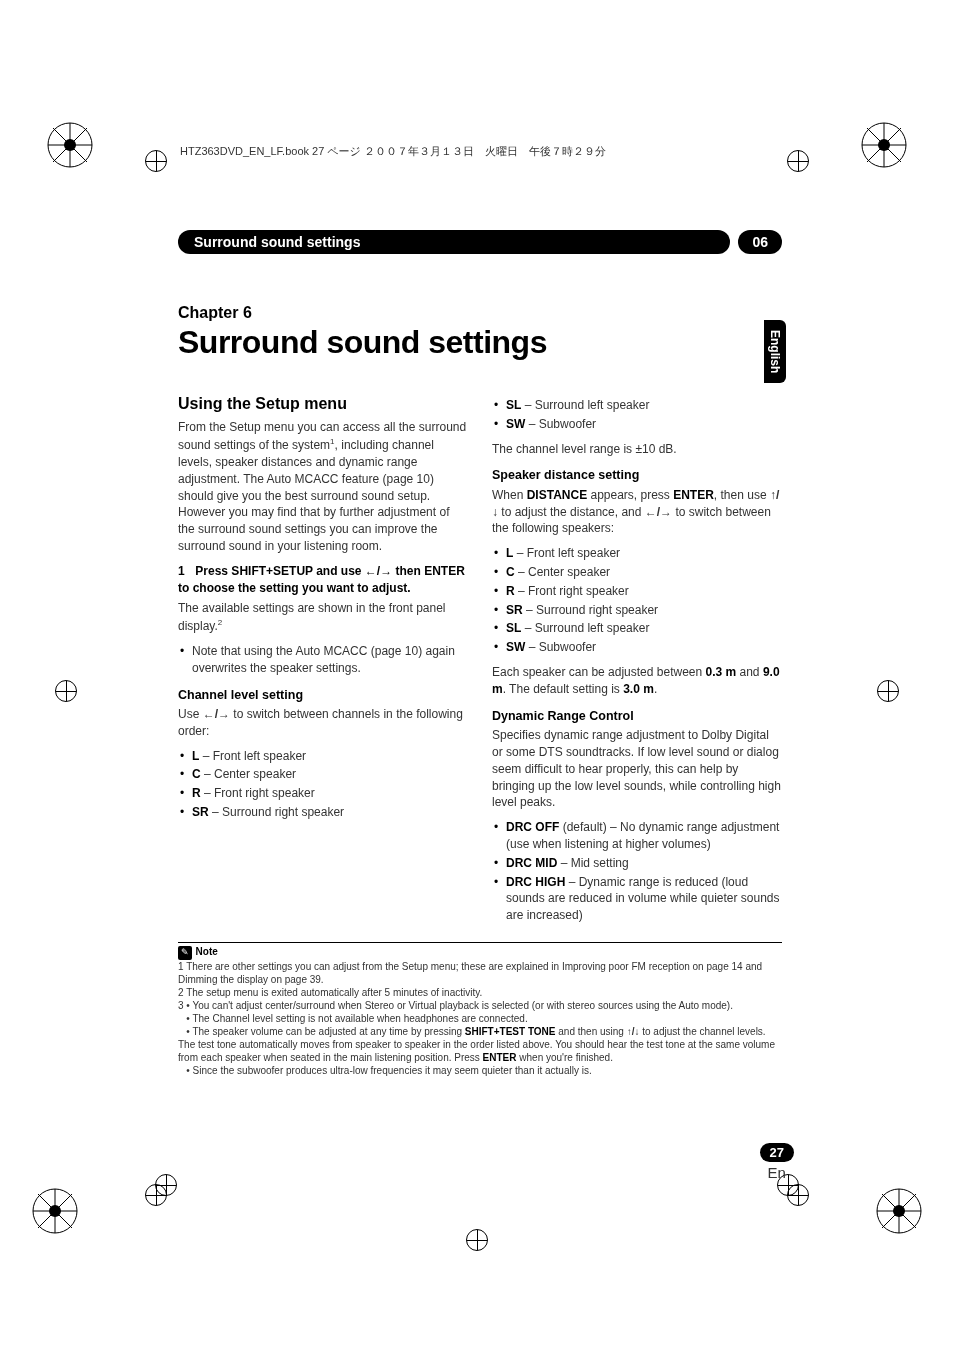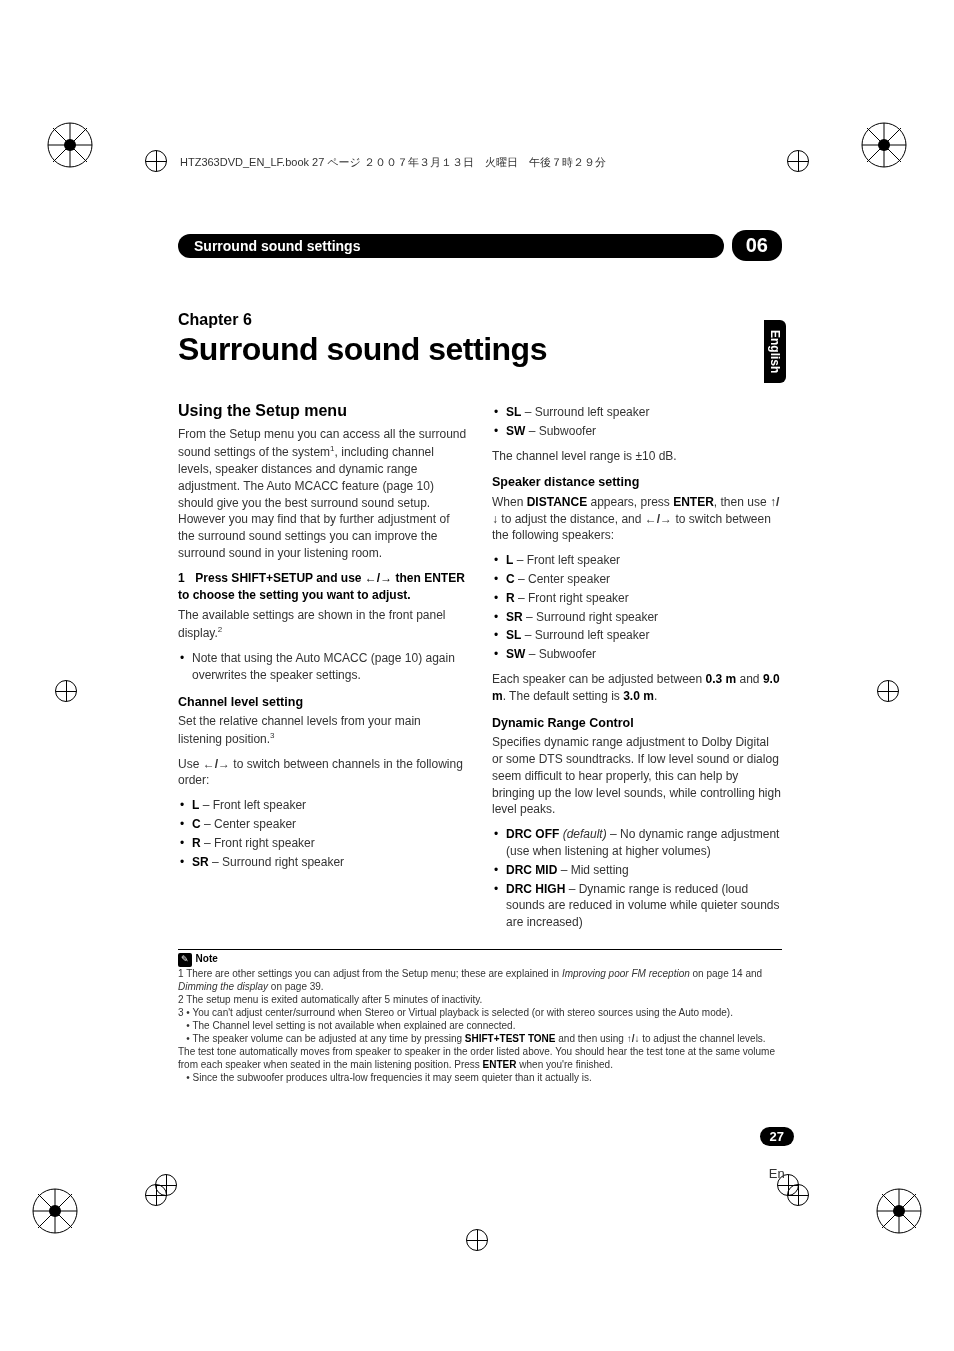--- a/index.html
+++ b/index.html
@@ -6,21 +6,21 @@
   body {
     font-family: Arial, Helvetica, sans-serif;
     width: 954px;
     height: 1351px;
     background: #fff;
     position: relative;
     color: #000;
   }
   .print-meta {
     position: absolute;
-    top: 155px;
+    top: 144px;
     left: 180px;
     font-size: 11px;
     color: #333;
   }
   .reg-mark {
     position: absolute;
     width: 22px;
     height: 22px;
     border: 1px solid #000;
     border-radius: 50%;
@@ -72,21 +72,21 @@
     color: #fff;
     font-weight: bold;
     font-size: 14px;
     padding: 4px 16px;
     border-radius: 14px;
   }
   .header-num {
     background: #000;
     color: #fff;
     font-weight: bold;
-    font-size: 20px;
+    font-size: 14px;
     padding: 4px 14px;
     border-radius: 14px;
   }
 
   .lang-tab {
     position: absolute;
     top: 320px;
     right: 168px;
     background: #000;
     color: #fff;
@@ -122,21 +122,21 @@
   .para { margin-bottom: 8px; }
   .step { font-weight: bold; color: #000; margin-top: 8px; margin-bottom: 4px; }
   .step-num { display: inline-block; width: 14px; }
 
   ul.bullets { list-style: none; padding-left: 14px; margin: 4px 0 8px 0; }
   ul.bullets li { position: relative; margin-bottom: 2px; }
   ul.bullets li::before {
     content: '•'; position: absolute; left: -12px; color: #000;
   }
   .b { font-weight: bold; color: #000; }
-  .i { font-style: italic; }
+  .i { }
   .sup { font-size: 8px; vertical-align: super; }
 
   .arrow { font-family: Arial; font-weight: bold; }
 
   .note-section {
     margin-top: 10px;
     border-top: 1px solid #000;
     font-size: 10px;
     line-height: 1.3;
     color: #333;
@@ -160,21 +160,21 @@
     text-align: center;
   }
   .pn-box {
     background: #000;
     color: #fff;
     font-weight: bold;
     font-size: 13px;
     padding: 2px 10px;
     border-radius: 10px;
   }
-  .pn-sub { font-size: 13px; color: #333; margin-top: 20px; }
+  .pn-sub { font-size: 15px; color: #333; margin-top: 2px; }
 </style>
 </head>
 <body>
 
 <div class="reg-mark reg-tl"></div>
 <div class="reg-mark reg-tr"></div>
 <div class="reg-mark reg-ml"></div>
 <div class="reg-mark reg-mr"></div>
 <div class="reg-mark reg-bl"></div>
 <div class="reg-mark reg-br"></div>
@@ -260,23 +260,20 @@
       <div class="para">
         <span>The available settings are shown in the front panel display.</span><span class="sup">2</span>
       </div>
 
       <ul class="bullets">
         <li>Note that using the Auto MCACC (page 10) again overwrites the speaker settings.</li>
       </ul>
 
       <div class="h3">Channel level setting</div>
       <div class="para">
-        <span>Set the relative channel levels from your main listening position.</span><span class="sup">3</span>
-      </div>
-      <div class="para">
         <span>Use </span><span class="arrow">←/→</span><span> to switch between channels in the following order:</span>
       </div>
       <ul class="bullets">
           <li><span class="b">L</span><span> – Front left speaker</span></li>
           <li><span class="b">C</span><span> – Center speaker</span></li>
           <li><span class="b">R</span><span> – Front right speaker</span></li>
           <li><span class="b">SR</span><span> – Surround right speaker</span></li>
         </ul>
     </div>
 
@@ -311,21 +308,21 @@
           <li><span class="b">DRC HIGH</span><span> – Dynamic range is reduced (loud sounds are reduced in volume while quieter sounds are increased)</span></li>
         </ul>
     </div>
   </div>
 
   <div class="note-section">
     <span class="note-icon">✎</span><span class="note-head">Note</span><br>
     <span>1 There are other settings you can adjust from the Setup menu; these are explained in </span><span class="i">Improving poor FM reception</span><span> on page 14 and </span><span class="i">Dimming the display</span><span> on page 39.</span><br>
     <span>2 The setup menu is exited automatically after 5 minutes of inactivity.</span><br>
     <span>3 • You can't adjust center/surround when Stereo or Virtual playback is selected (or with stereo sources using the Auto mode).</span><br>
-    &nbsp;&nbsp;&nbsp;<span>• The Channel level setting is not available when explained are connected.</span><br>
+    &nbsp;&nbsp;&nbsp;<span>• The Channel level setting is not available when headphones are connected.</span><br>
     &nbsp;&nbsp;&nbsp;<span>• The speaker volume can be adjusted at any time by pressing </span><span class="b">SHIFT+TEST TONE</span><span> and then using </span><span class="arrow">↑/↓</span><span> to adjust the channel levels. The test tone automatically moves from speaker to speaker in the order listed above. You should hear the test tone at the same volume from each speaker when seated in the main listening position. Press </span><span class="b">ENTER</span><span> when you're finished.</span><br>
     &nbsp;&nbsp;&nbsp;<span>• Since the subwoofer produces ultra-low frequencies it may seem quieter than it actually is.</span>
   </div>
 </div>
 
 <div class="page-num-badge">
   <div class="pn-box">27</div>
   <div class="pn-sub">En</div>
 </div>
 

